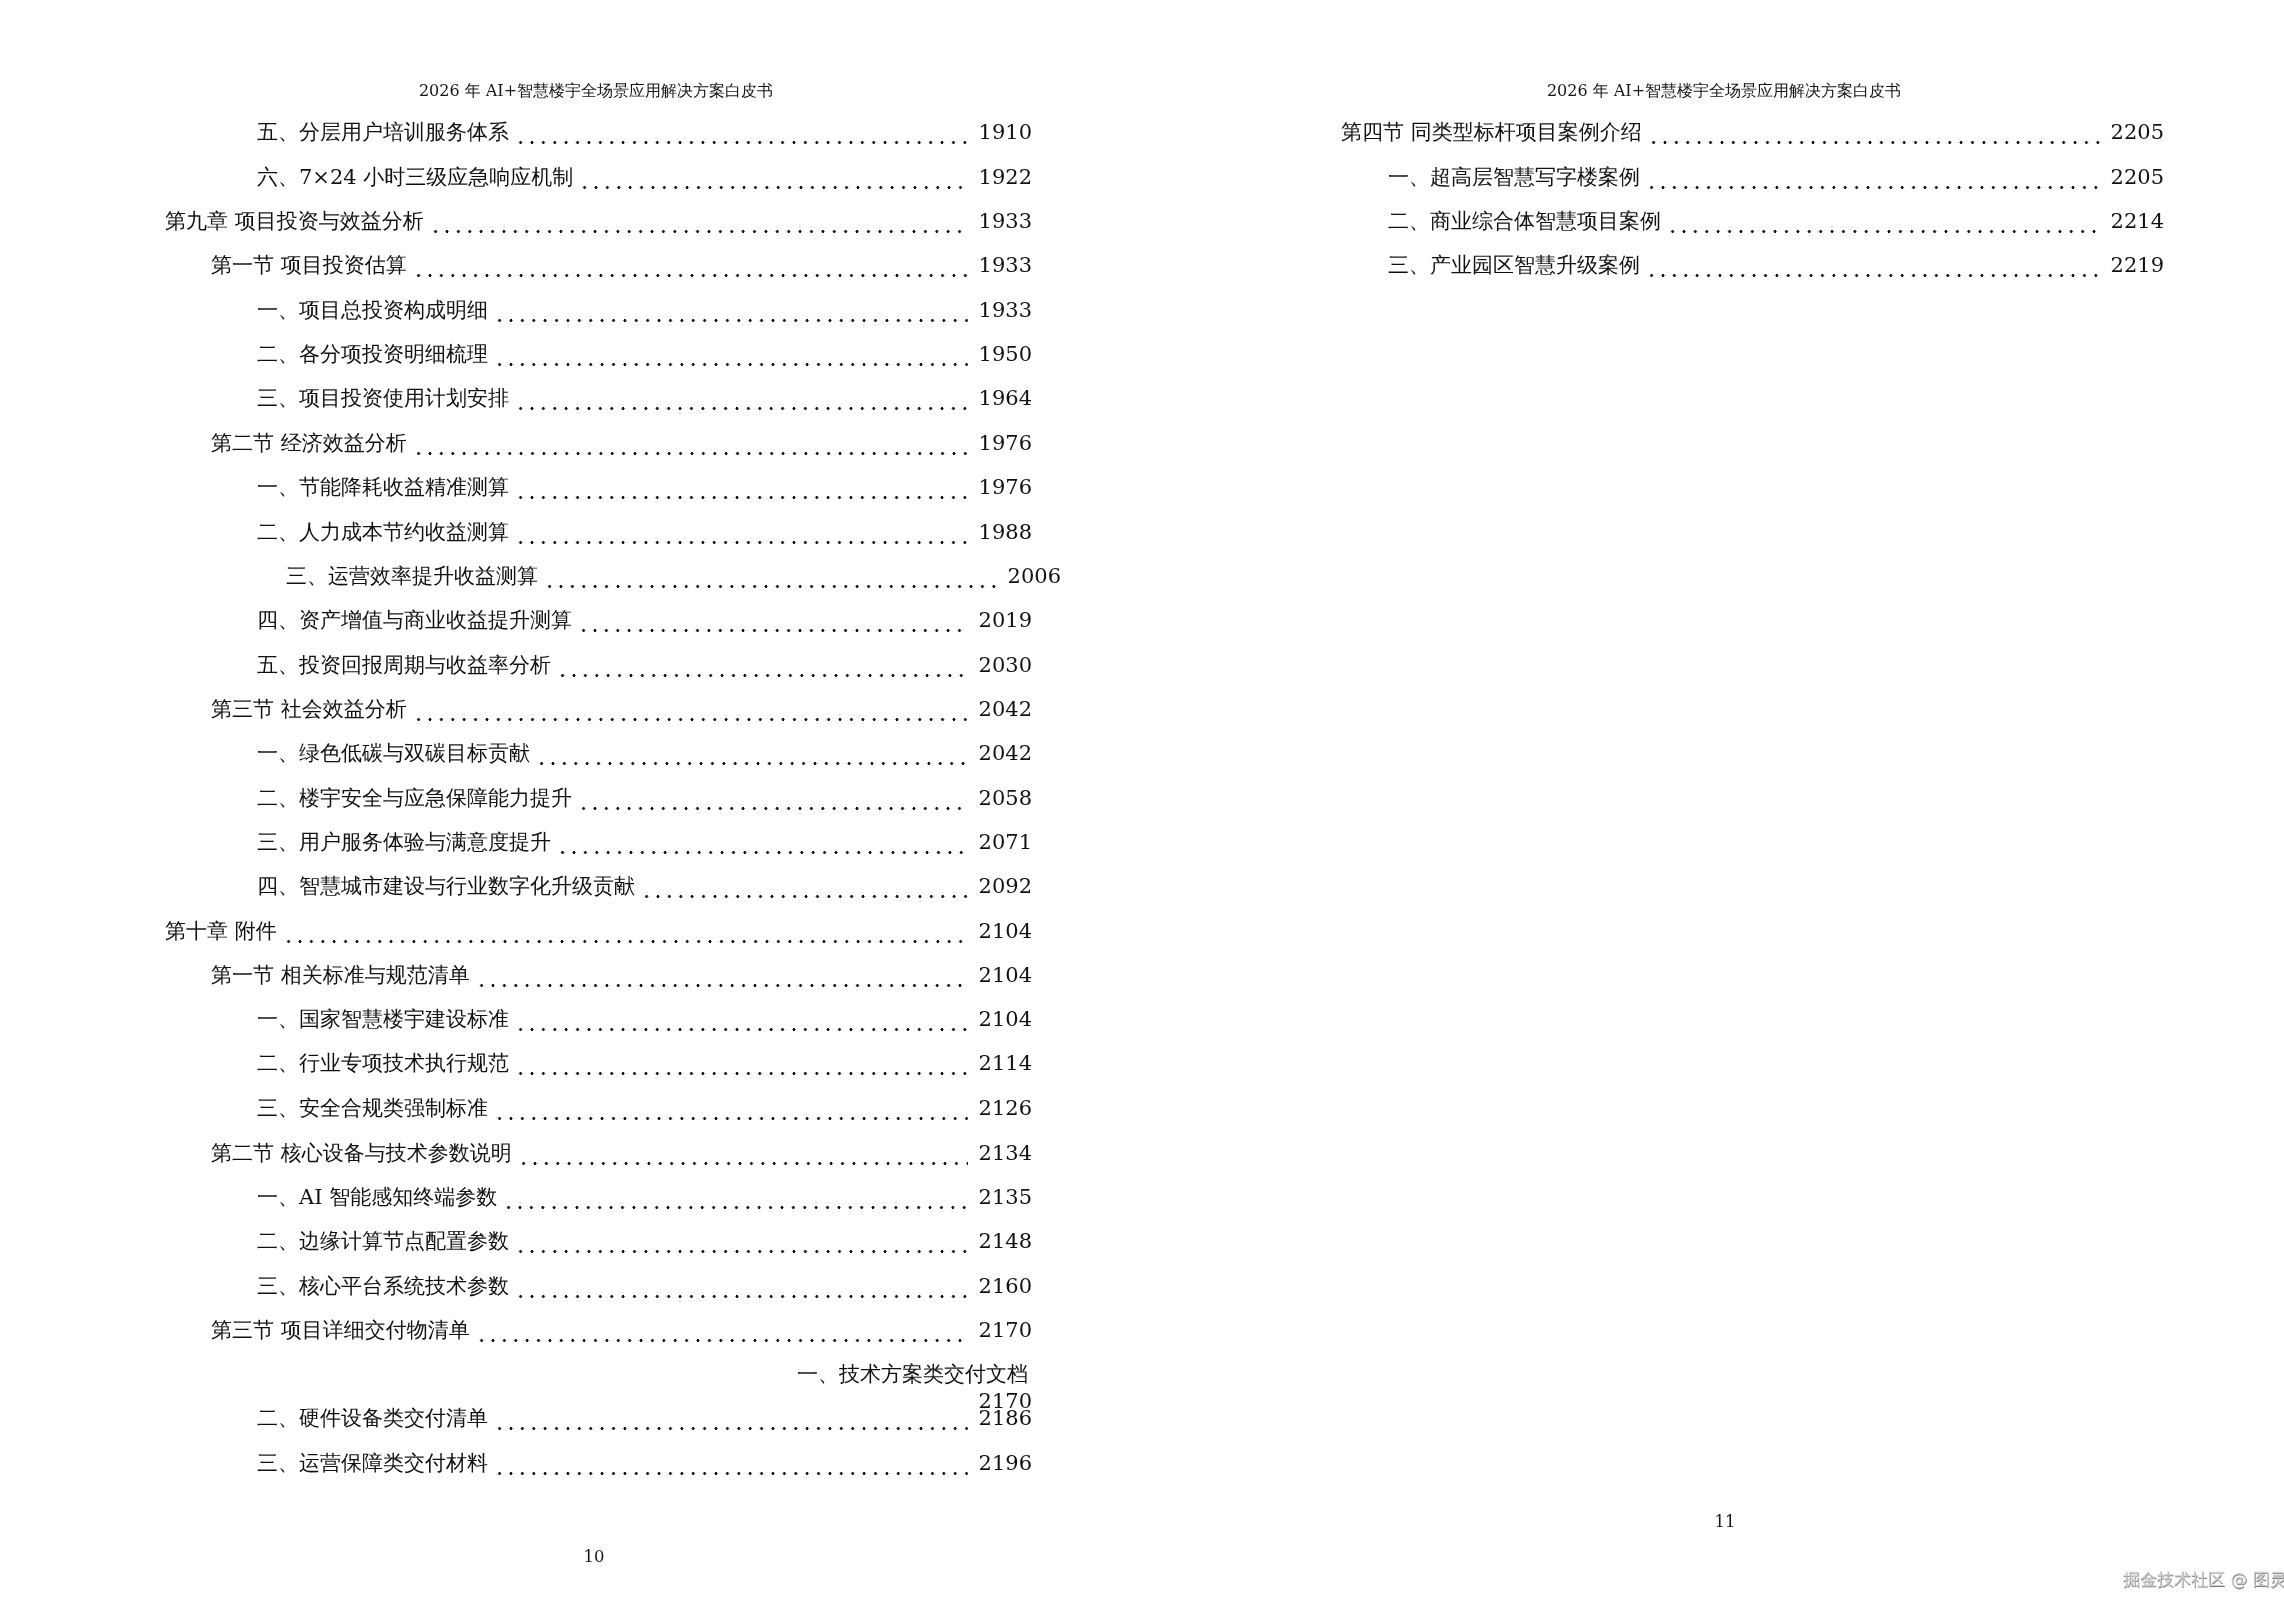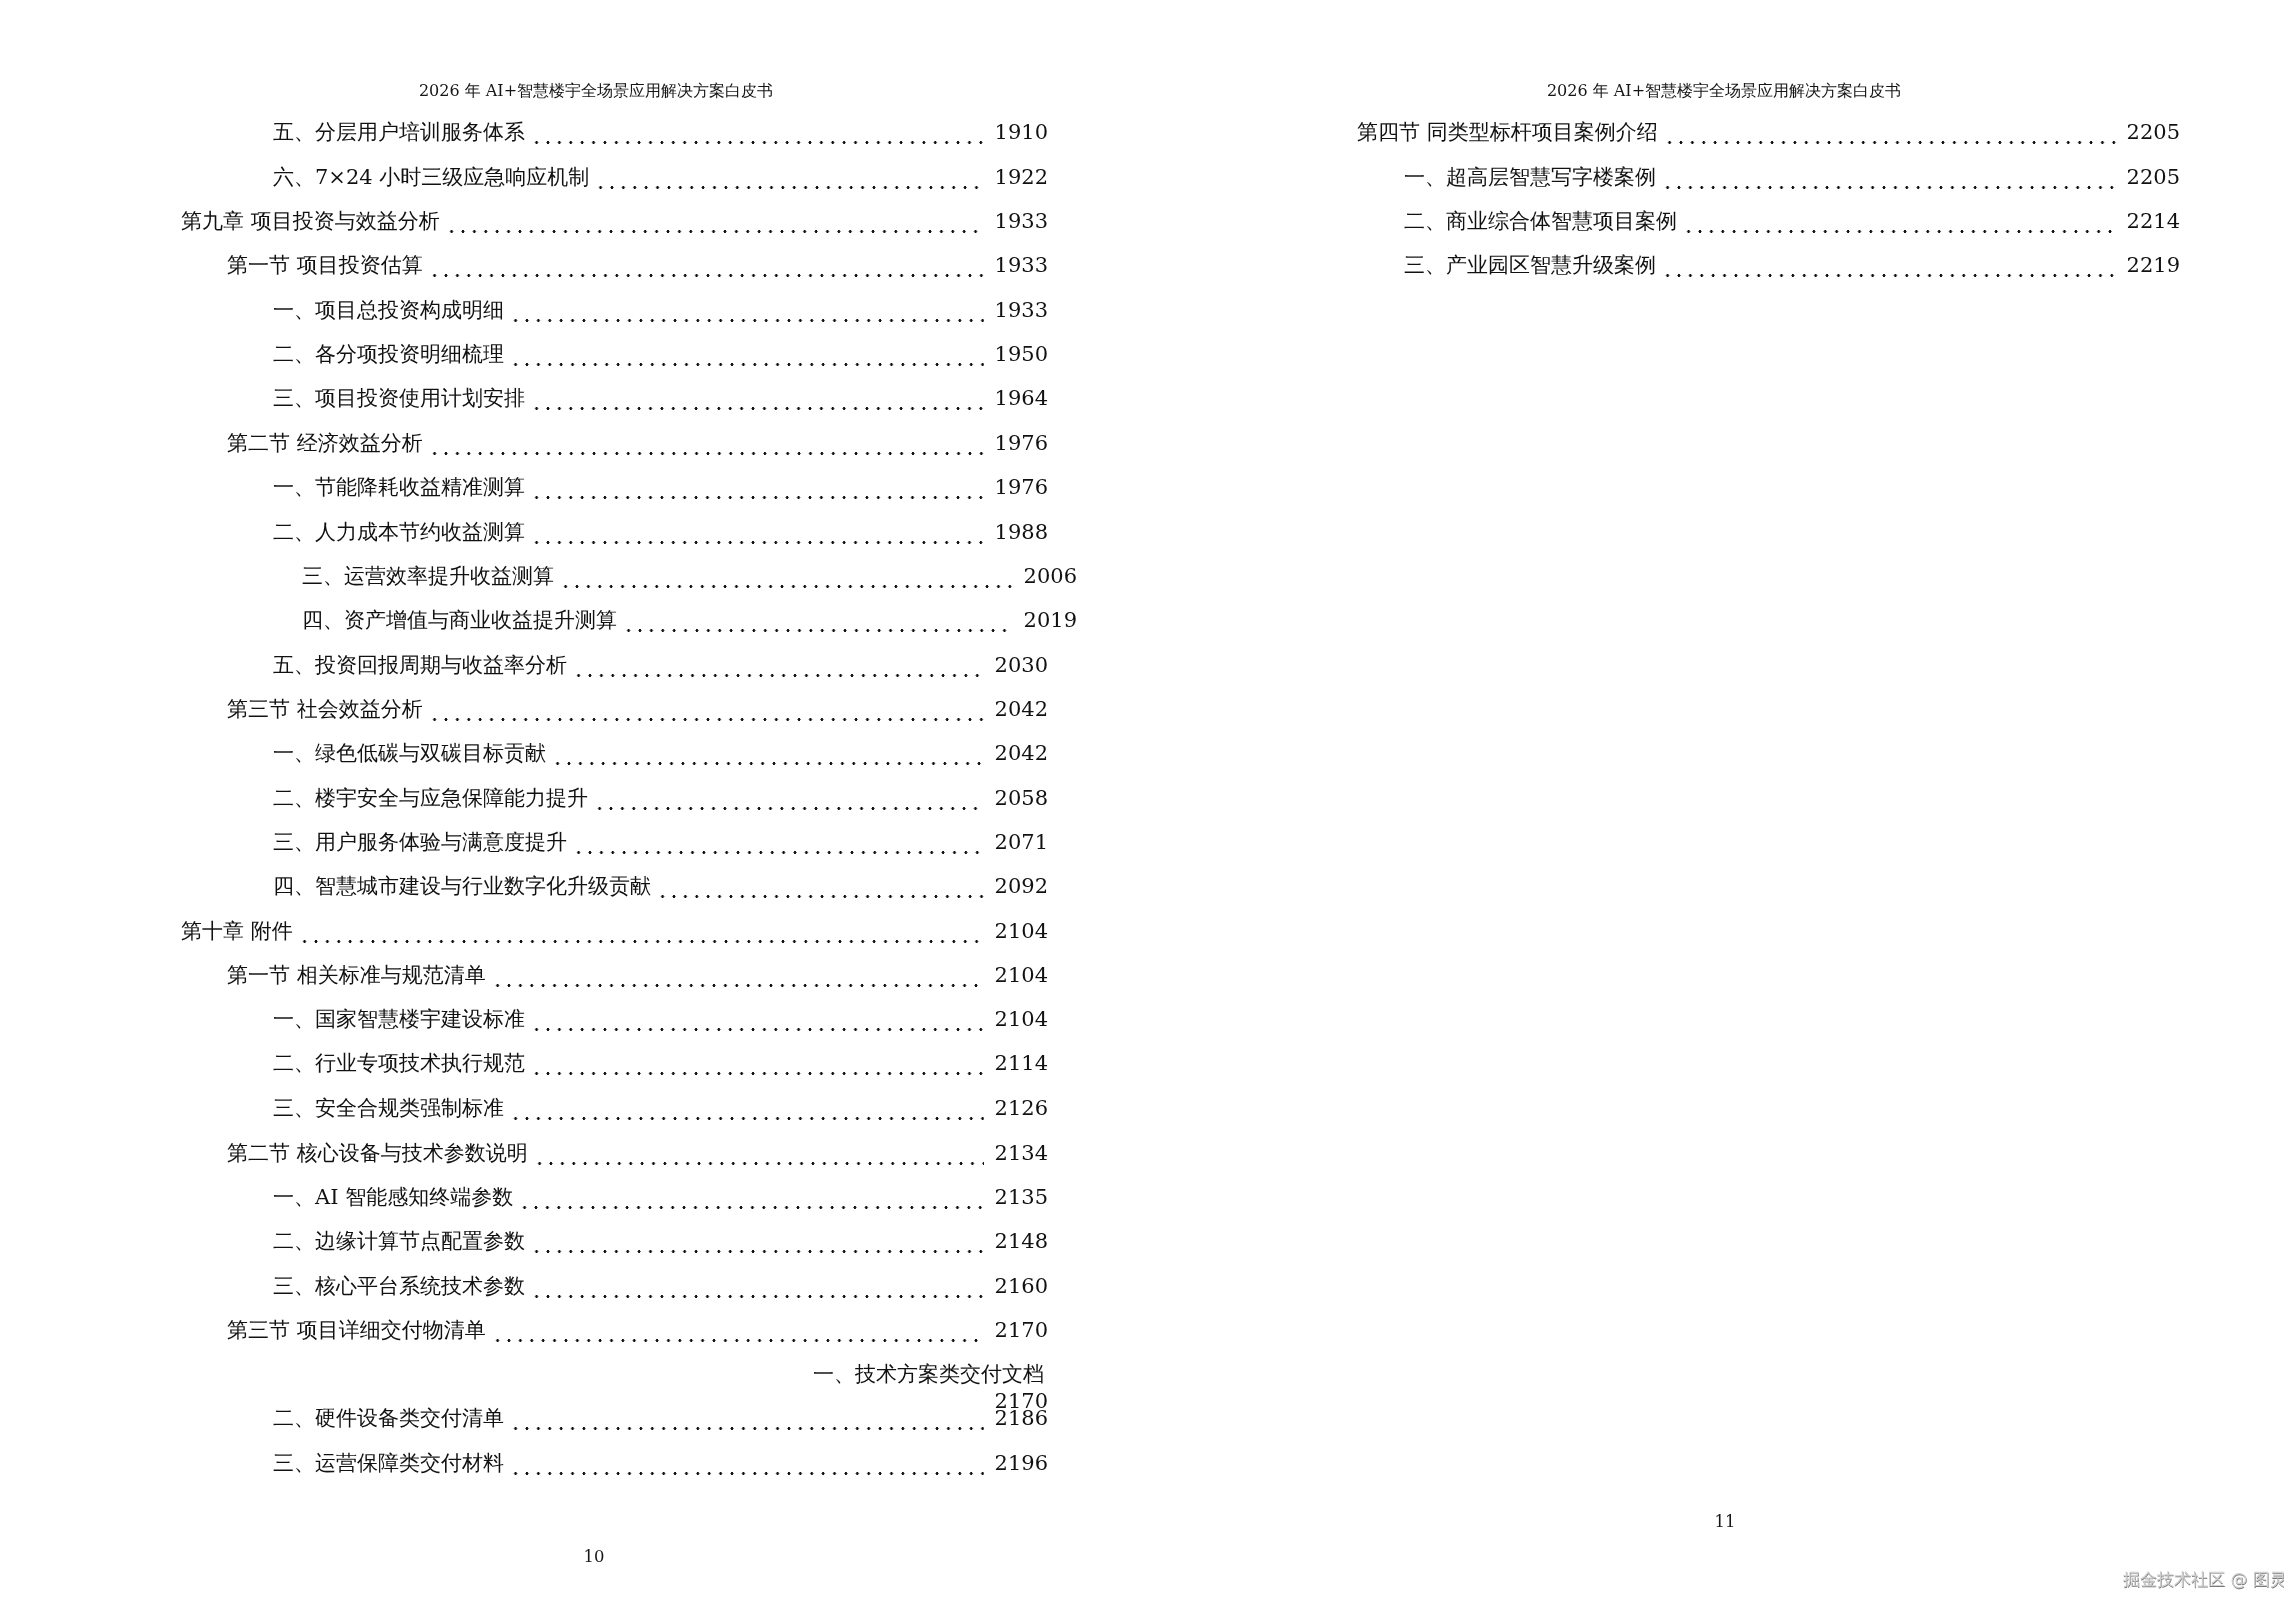--- a/index.html
+++ b/index.html
@@ -33,21 +33,21 @@
     transform: translateX(-50%);
     letter-spacing: 0px;
     color: #151515;
   }
   .page-left .running-header { left: 596px; }
   .page-right .running-header { left: 582px; }
 
   .toc {
     position: absolute;
     top: 0;
-    left: 16px;
+    left: 0;
     width: 100%;
     height: 100%;
   }
   .toc-row {
     position: absolute;
     height: 27px;
     display: flex;
     align-items: flex-end;
     font-size: 21px;
     line-height: 27px;
@@ -149,21 +149,21 @@
       <div class="toc-row" style="left: 257px; width: 775px; top: 519px;">
         <span class="toc-title">二、人力成本节约收益测算</span>
         <span class="toc-leader"></span>
         <span class="toc-page">1988</span>
       </div>
       <div class="toc-row" style="left: 257px; width: 775px; top: 563px; margin-left: 29px;">
         <span class="toc-title">三、运营效率提升收益测算</span>
         <span class="toc-leader"></span>
         <span class="toc-page">2006</span>
       </div>
-      <div class="toc-row" style="left: 257px; width: 775px; top: 607px; margin-left: 29px;">
+      <div class="toc-row" style="left: 257px; width: 775px; top: 607px;">
         <span class="toc-title">四、资产增值与商业收益提升测算</span>
         <span class="toc-leader"></span>
         <span class="toc-page">2019</span>
       </div>
       <div class="toc-row" style="left: 257px; width: 775px; top: 652px;">
         <span class="toc-title">五、投资回报周期与收益率分析</span>
         <span class="toc-leader"></span>
         <span class="toc-page">2030</span>
       </div>
       <div class="toc-row" style="left: 211px; width: 821px; top: 696px;">

